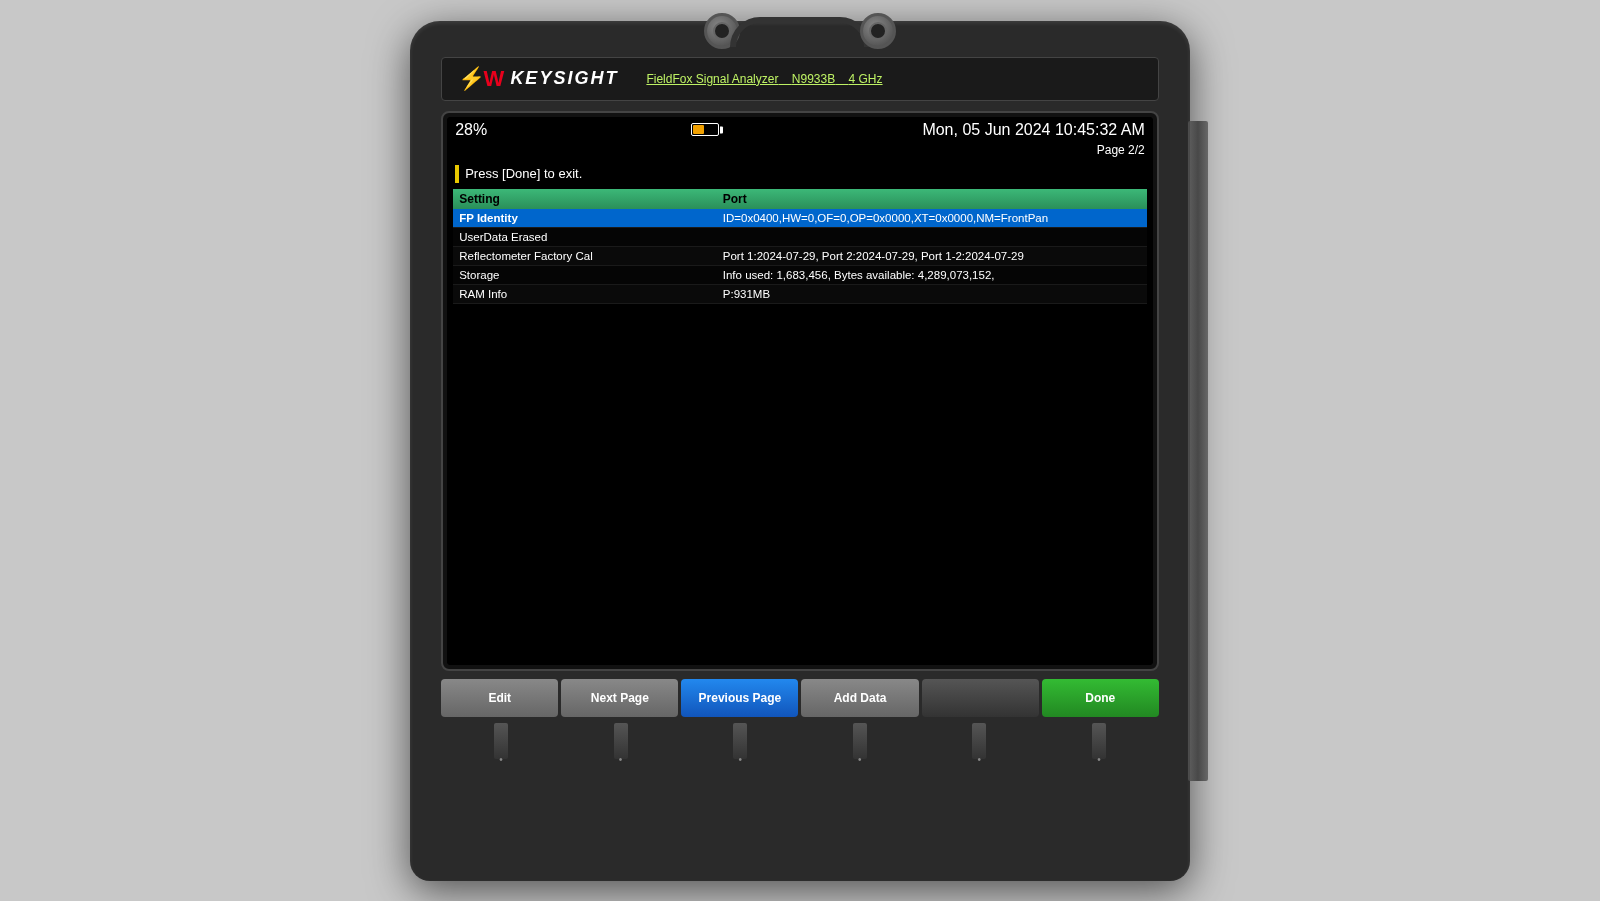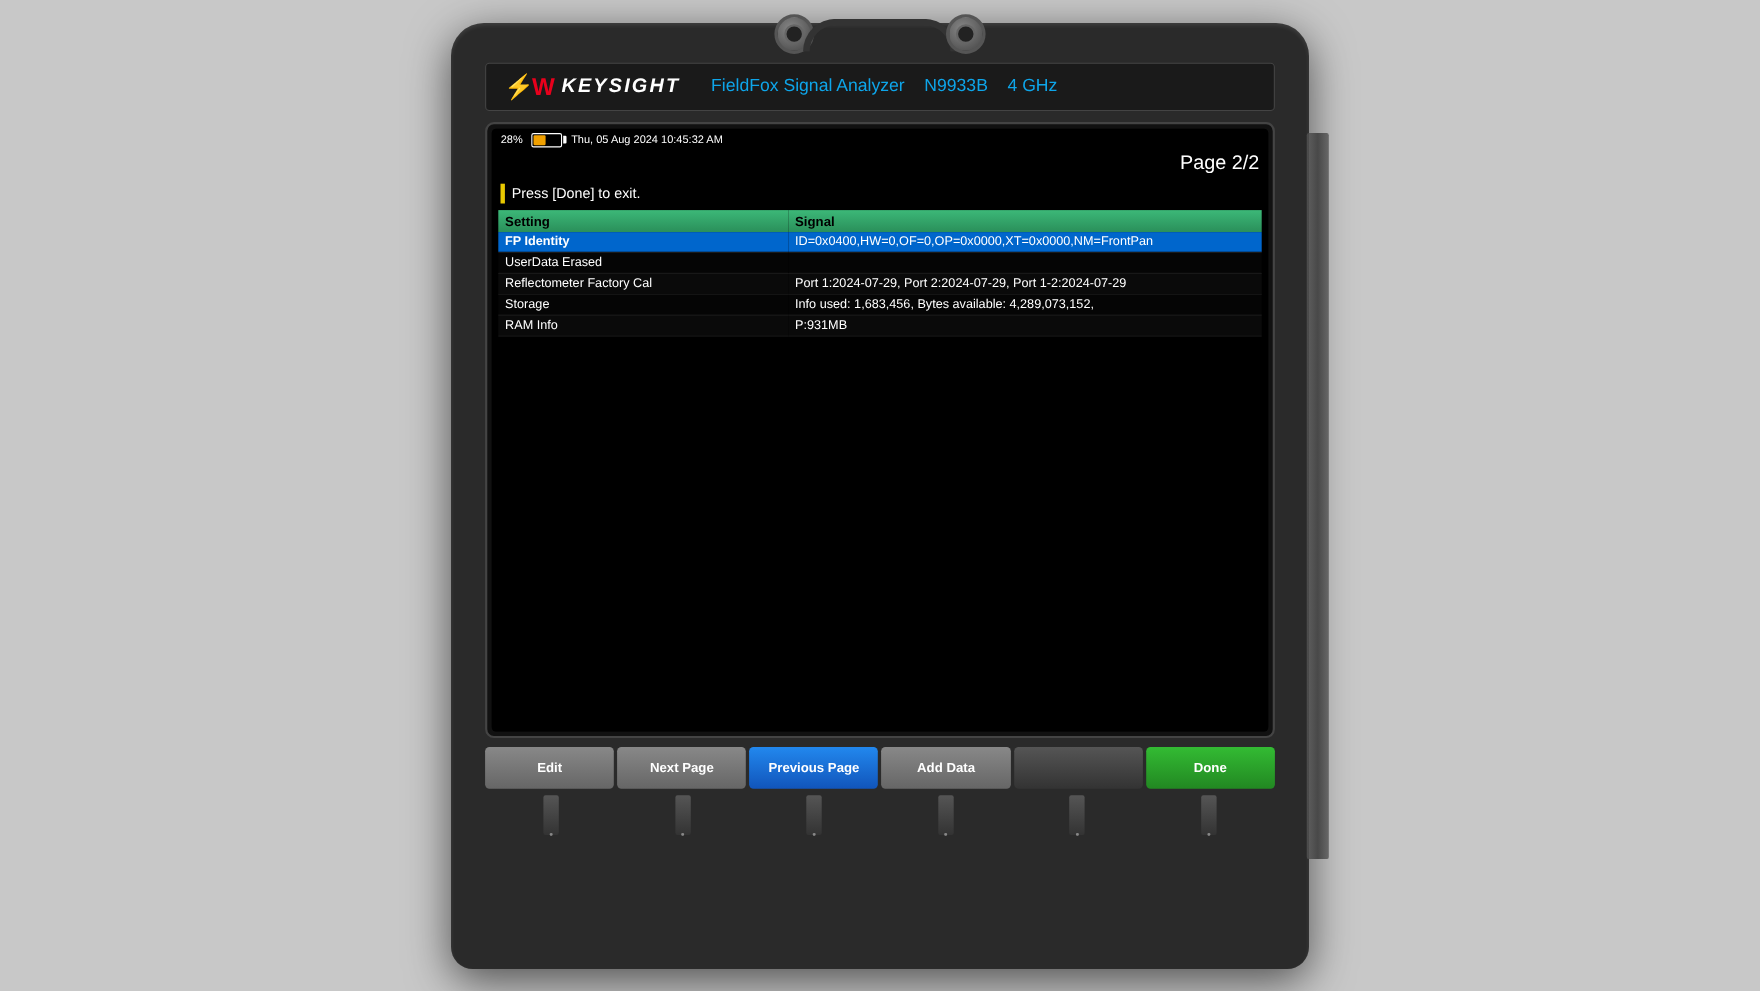--- a/index.html
+++ b/index.html
@@ -93,23 +93,24 @@
       letter-spacing: -2px;
     }
     .keysight-text {
       color: #ffffff;
       font-size: 18px;
       font-weight: bold;
       letter-spacing: 2px;
       font-style: italic;
     }
     .device-name {
-      color: #0ea5e9;
-      font-size: 16px;
+      color: #bef264;
+      font-size: 12px;
       margin-left: 12px;
+      text-decoration: underline;
     }
 
     
     .screen-bezel {
       width: 92%;
       background: #111;
       border-radius: 8px;
       margin-top: 10px;
       padding: 4px;
       border: 2px solid #444;
@@ -123,26 +124,26 @@
       border-radius: 4px;
       display: flex;
       flex-direction: column;
       overflow: hidden;
       position: relative;
     }
 
     
     .status-bar {
       display: flex;
-      justify-content: flex-start;
+      justify-content: space-between;
       align-items: center;
       padding: 4px 8px;
       background: #000;
       color: #fff;
-      font-size: 10px;
+      font-size: 16px;
       gap: 8px;
     }
     .battery-container {
       display: flex;
       align-items: center;
       gap: 4px;
     }
     .battery-icon {
       width: 28px;
       height: 13px;
@@ -168,21 +169,21 @@
       height: 100%;
       background: #f0a000;
       width: 45%;
       border-radius: 1px;
     }
 
     .page-indicator {
       text-align: right;
       padding: 0 8px 4px 22px;
       color: #fff;
-      font-size: 18px;
+      font-size: 12px;
       background: #000;
     }
 
     
     .press-done {
       background: #000;
       padding: 4px 8px 6px 8px;
       display: flex;
       align-items: center;
       gap: 6px;
@@ -348,38 +349,38 @@
   <div class="screen-bezel">
     <div class="screen">
 
       <div class="status-bar">
         <span>28%</span>
         <div class="battery-container">
           <div class="battery-icon">
             <div class="battery-fill"></div>
           </div>
         </div>
-        <span>Thu, 05 Aug 2024  10:45:32 AM</span>
+        <span>Mon, 05 Jun 2024  10:45:32 AM</span>
       </div>
 
       <div class="page-indicator">
         <span>Page 2/2</span>
       </div>
 
       <div class="press-done">
         <div class="yellow-bar"></div>
         <span class="press-done-text">Press [Done] to exit.</span>
       </div>
 
       <div class="data-table">
         <table>
           <thead>
             <tr class="table-header-row">
               <th>Setting</th>
-              <th>Signal</th>
+              <th>Port</th>
             </tr>
           </thead>
           <tbody id="table-body">
               <tr class="data-row highlighted">
                 <td>FP Identity</td>
                 <td>ID=0x0400,HW=0,OF=0,OP=0x0000,XT=0x0000,NM=FrontPan</td>
               </tr>
               <tr class="data-row">
                 <td>UserData Erased</td>
                 <td></td>

